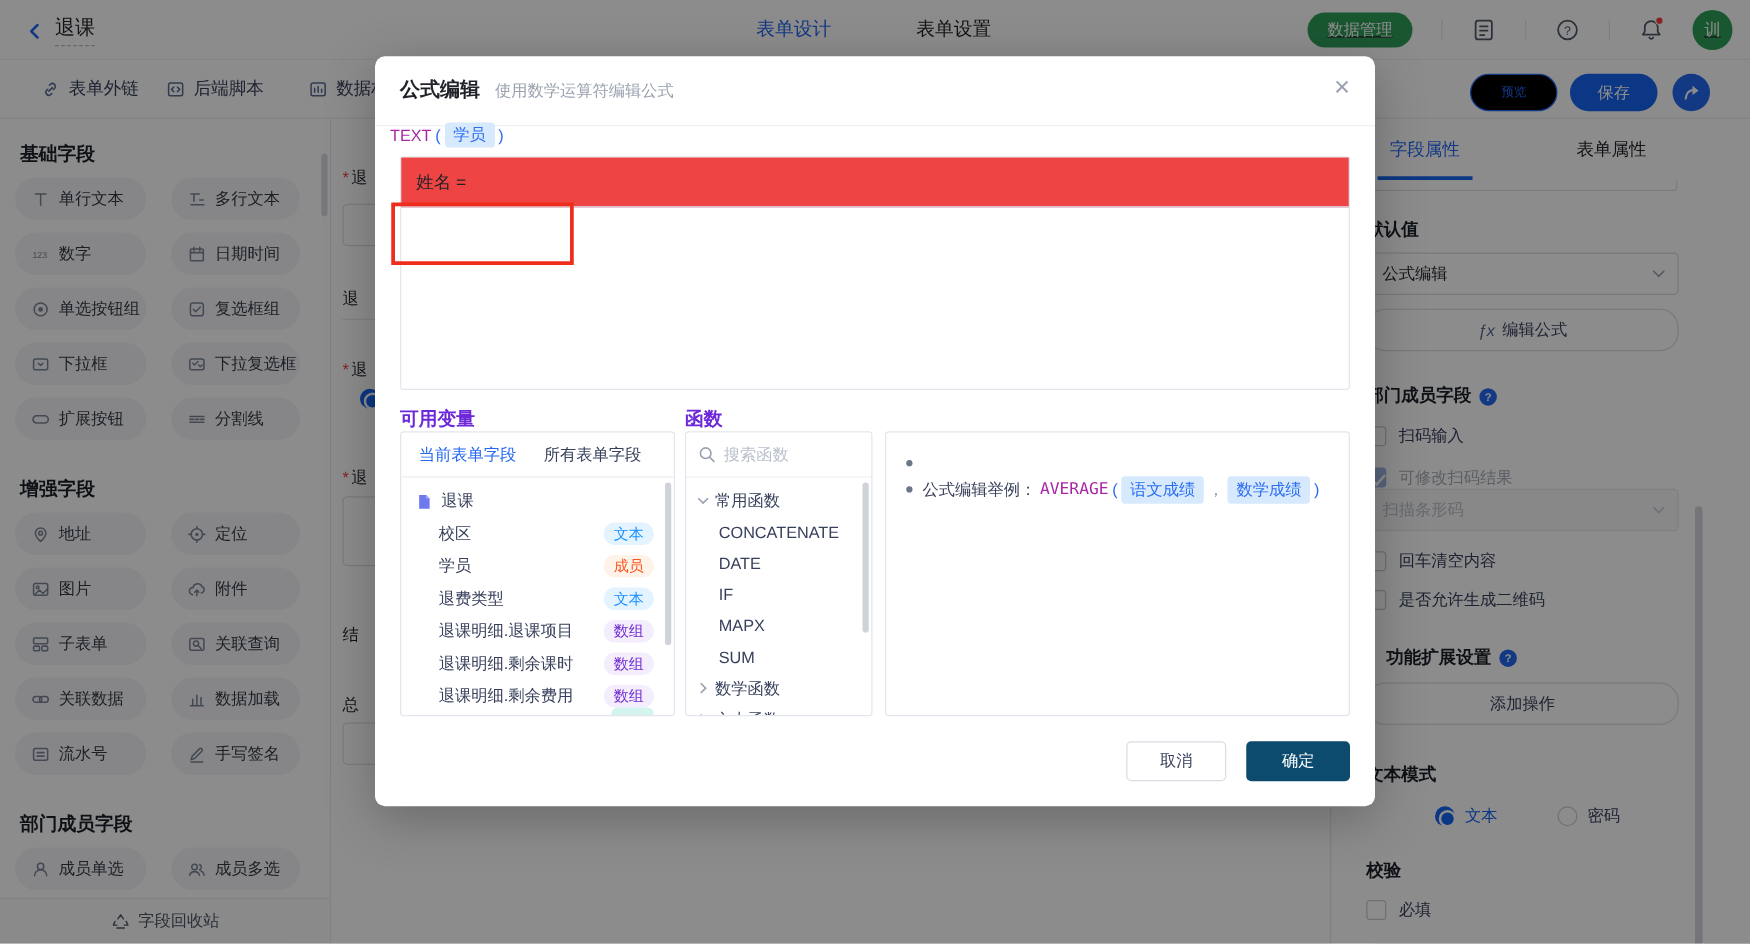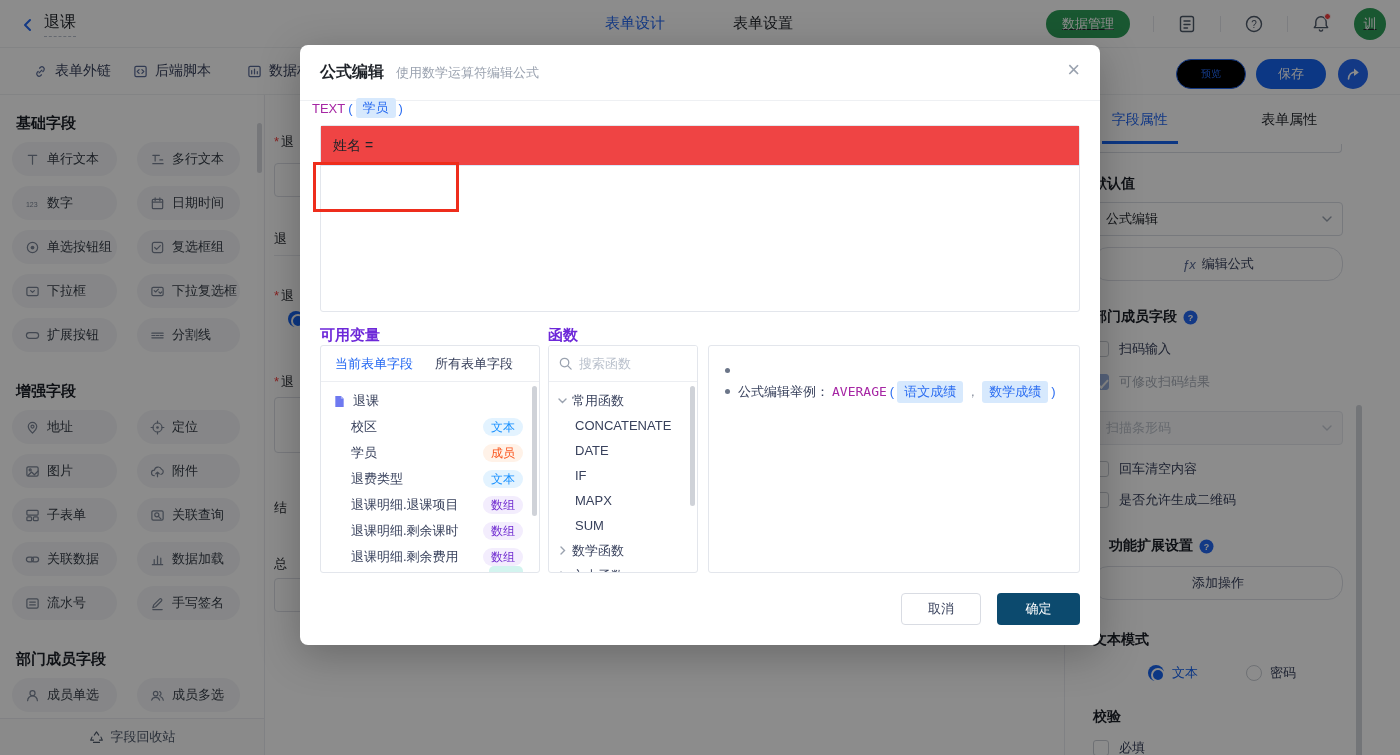--- a/index.html
+++ b/index.html
@@ -479,21 +479,21 @@
         </span>
     </div>
     <div class="cbrow" style="margin-top:14px">
       <span class="cb"></span>
       <span>扫码输入</span>
     </div>
     <div class="cbrow" style="margin-top:15px">
       <span class="cb checked-dis"></span>
       <span class="lbl-dis">可修改扫码结果</span>
     </div>
-    <div class="sel disabled" style="margin-top:20px">
+    <div class="sel disabled" style="margin-top:0">
       <span>扫描条形码</span>
       <span class="chev" style="color:#c8cdd6">
           <svg viewBox="0 0 10 7" fill="none" stroke="currentColor" stroke-width="1.4" stroke-linecap="round">
             <path d="M1 1l4 4 4-4"></path>
           </svg>
         </span>
     </div>
     <div class="cbrow" style="margin-top:15px">
       <span class="cb"></span>
       <span>回车清空内容</span>

